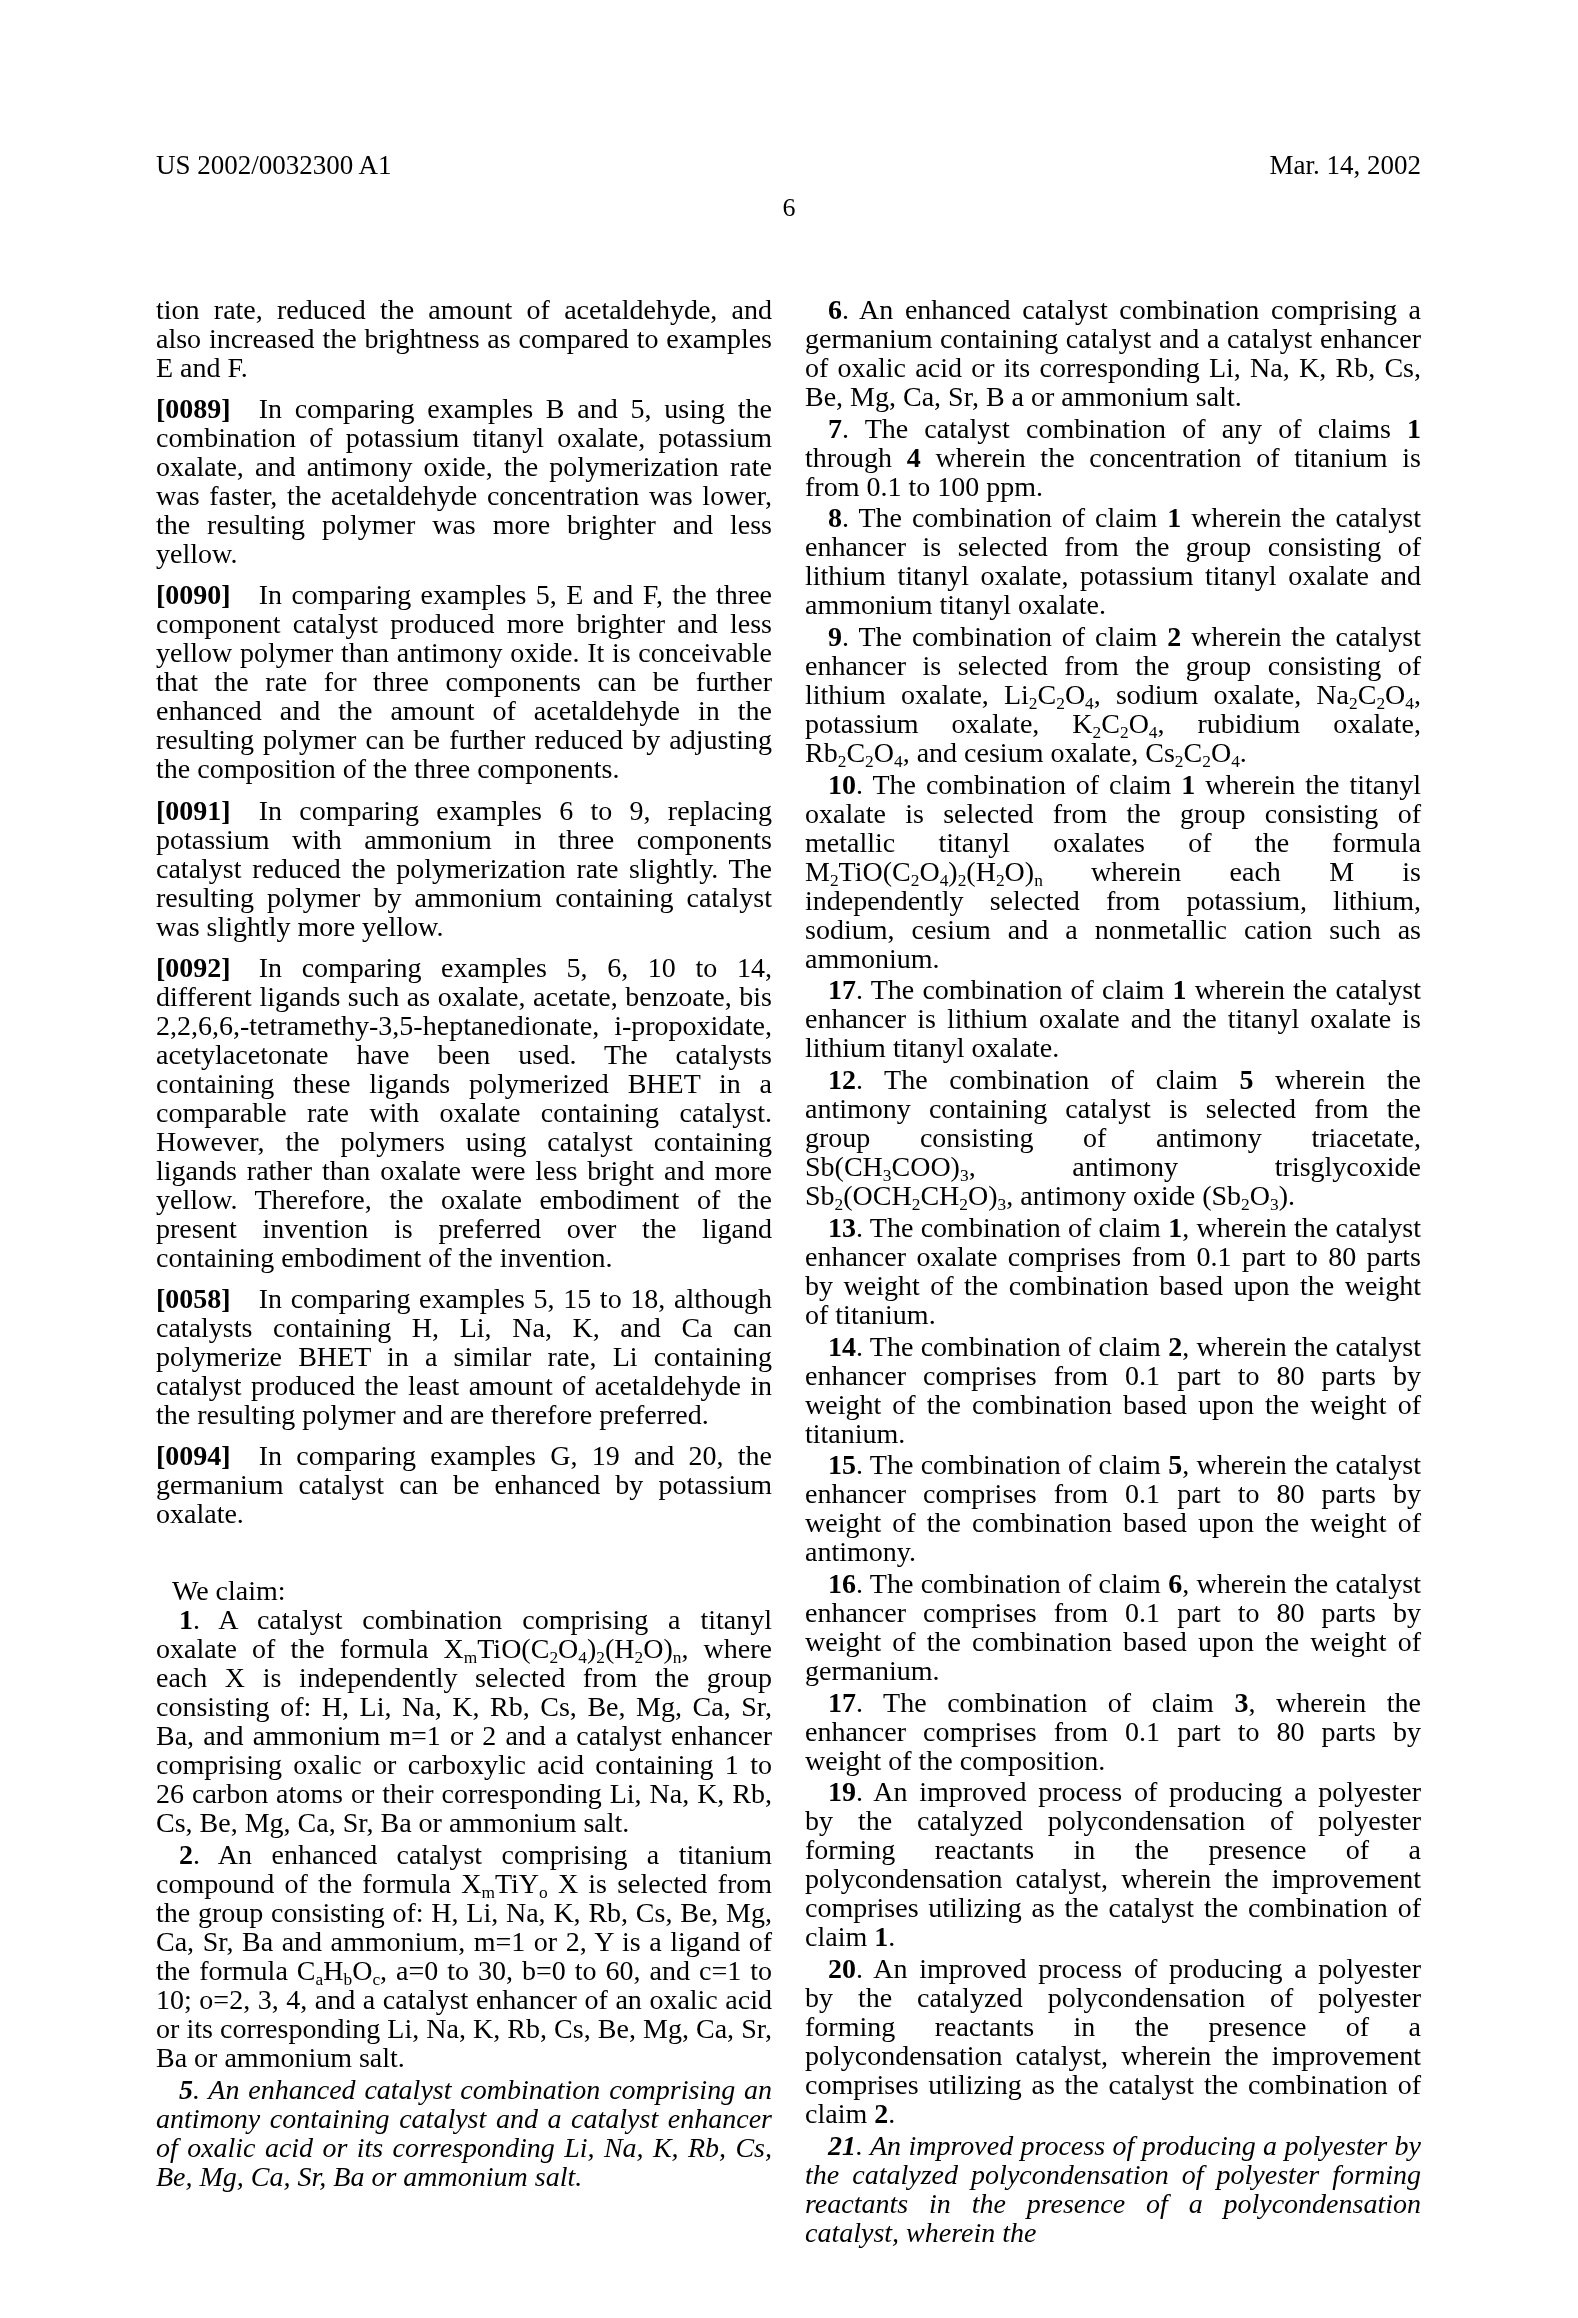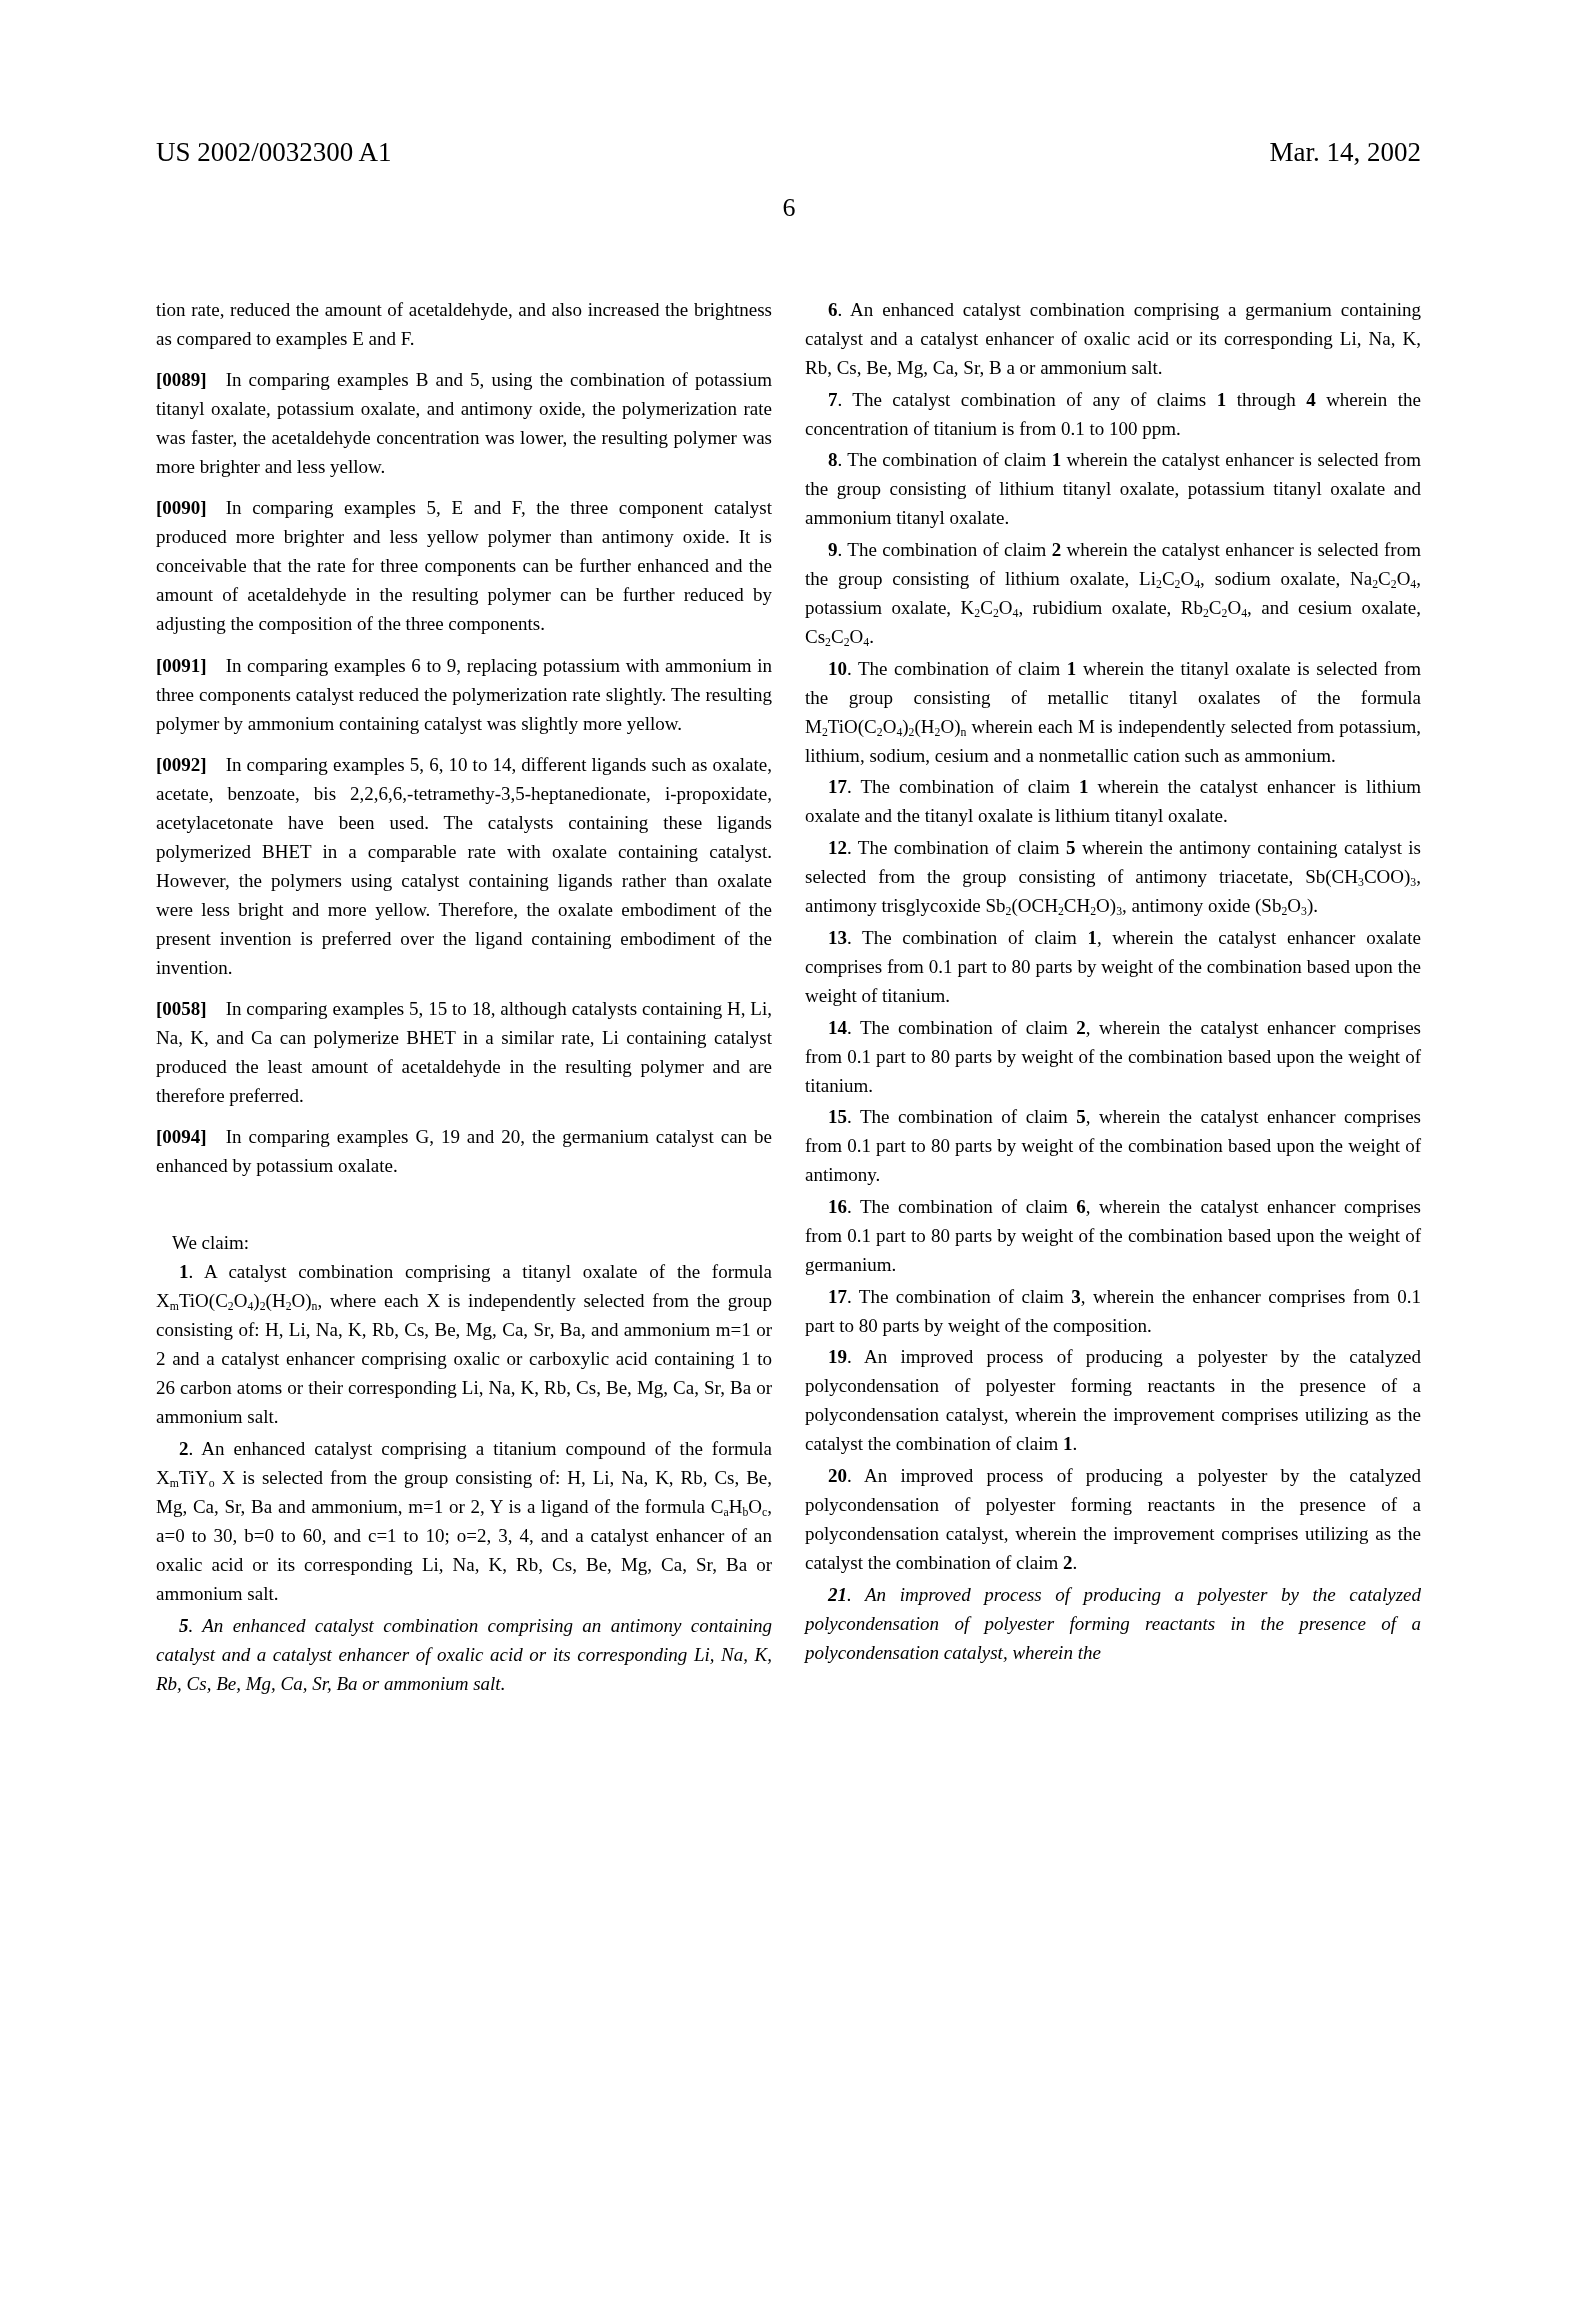--- a/index.html
+++ b/index.html
@@ -11,21 +11,21 @@
     position: relative;
     width: 1578px;
     height: 2319px;
     background: #ffffff;
     color: #000000;
     font-family: "Liberation Serif", "DejaVu Serif", serif;
     overflow: hidden;
   }
   .header-row {
     position: absolute;
-    top: 138px;
+    top: 151px;
     left: 156px;
     width: 1265px;
     display: flex;
     justify-content: space-between;
     font-size: 27px;
     line-height: 1.1;
   }
   .page-number {
     position: absolute;
     top: 193px;
@@ -38,21 +38,21 @@
     position: absolute;
     top: 295px;
     left: 156px;
     width: 1265px;
     display: flex;
     column-gap: 33px;
     align-items: flex-start;
   }
   .col {
     width: 616px;
-    font-size: 19px;
+    font-size: 28px;
     line-height: 29px;
     text-align: justify;
   }
   .para {
     margin: 0 0 12.2px 0;
   }
   .fragment {
     margin: 0 0 12.2px 0;
   }
   .claims-heading {

